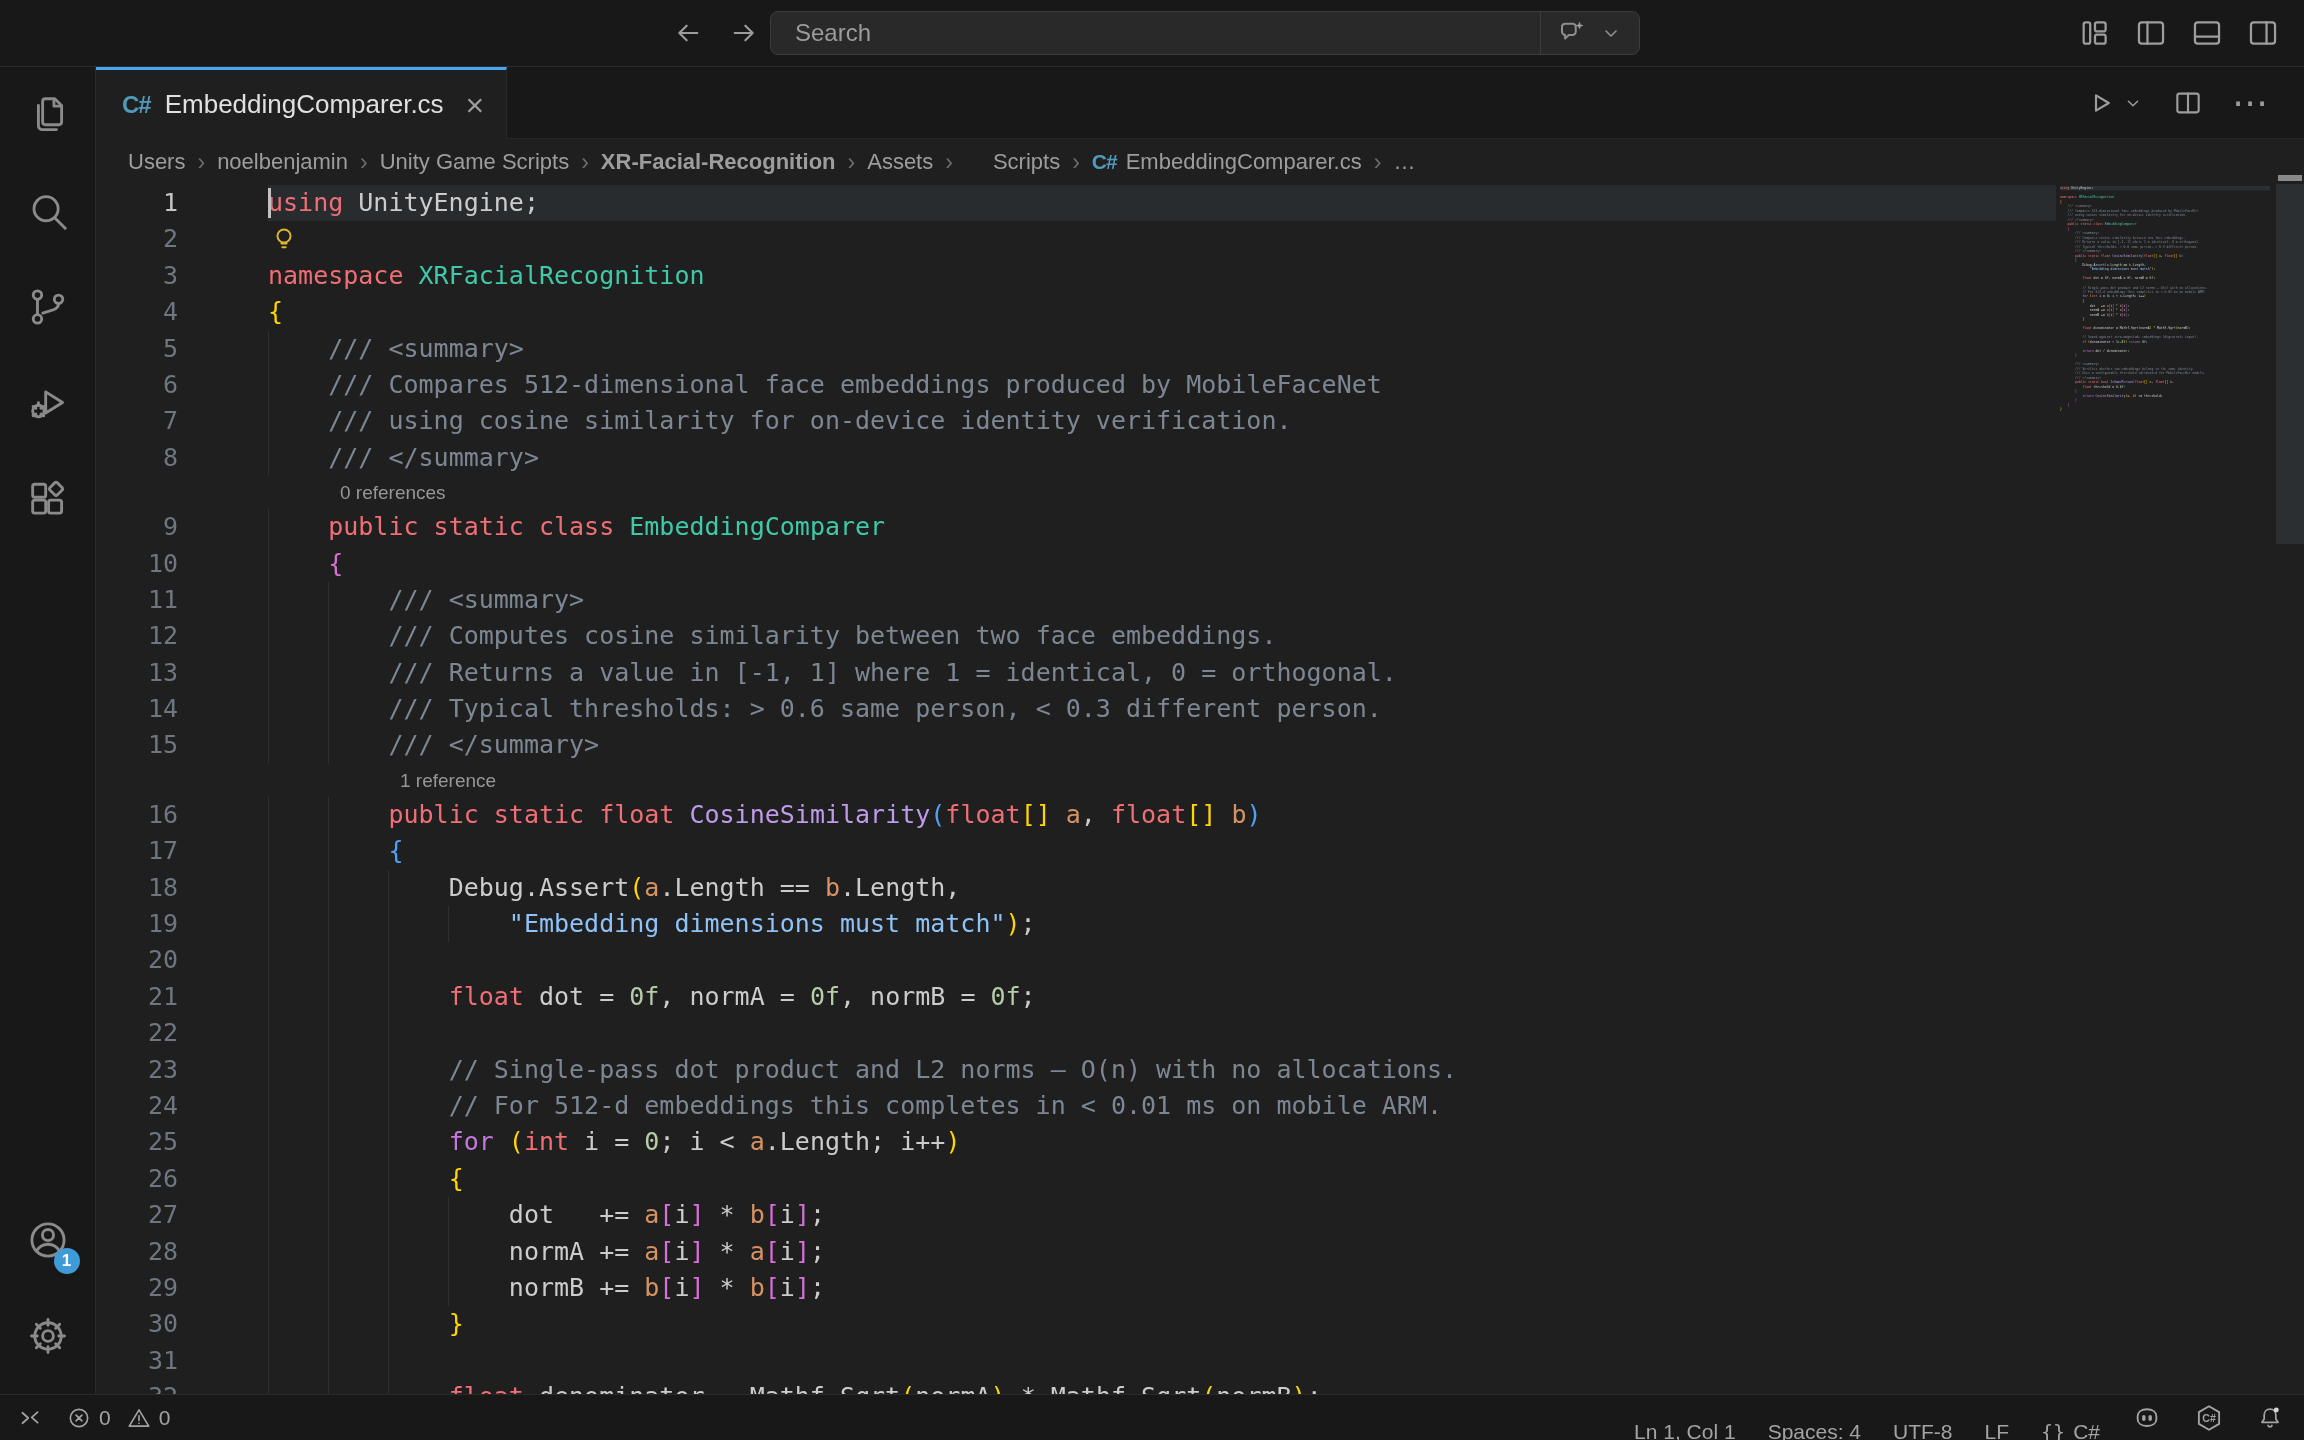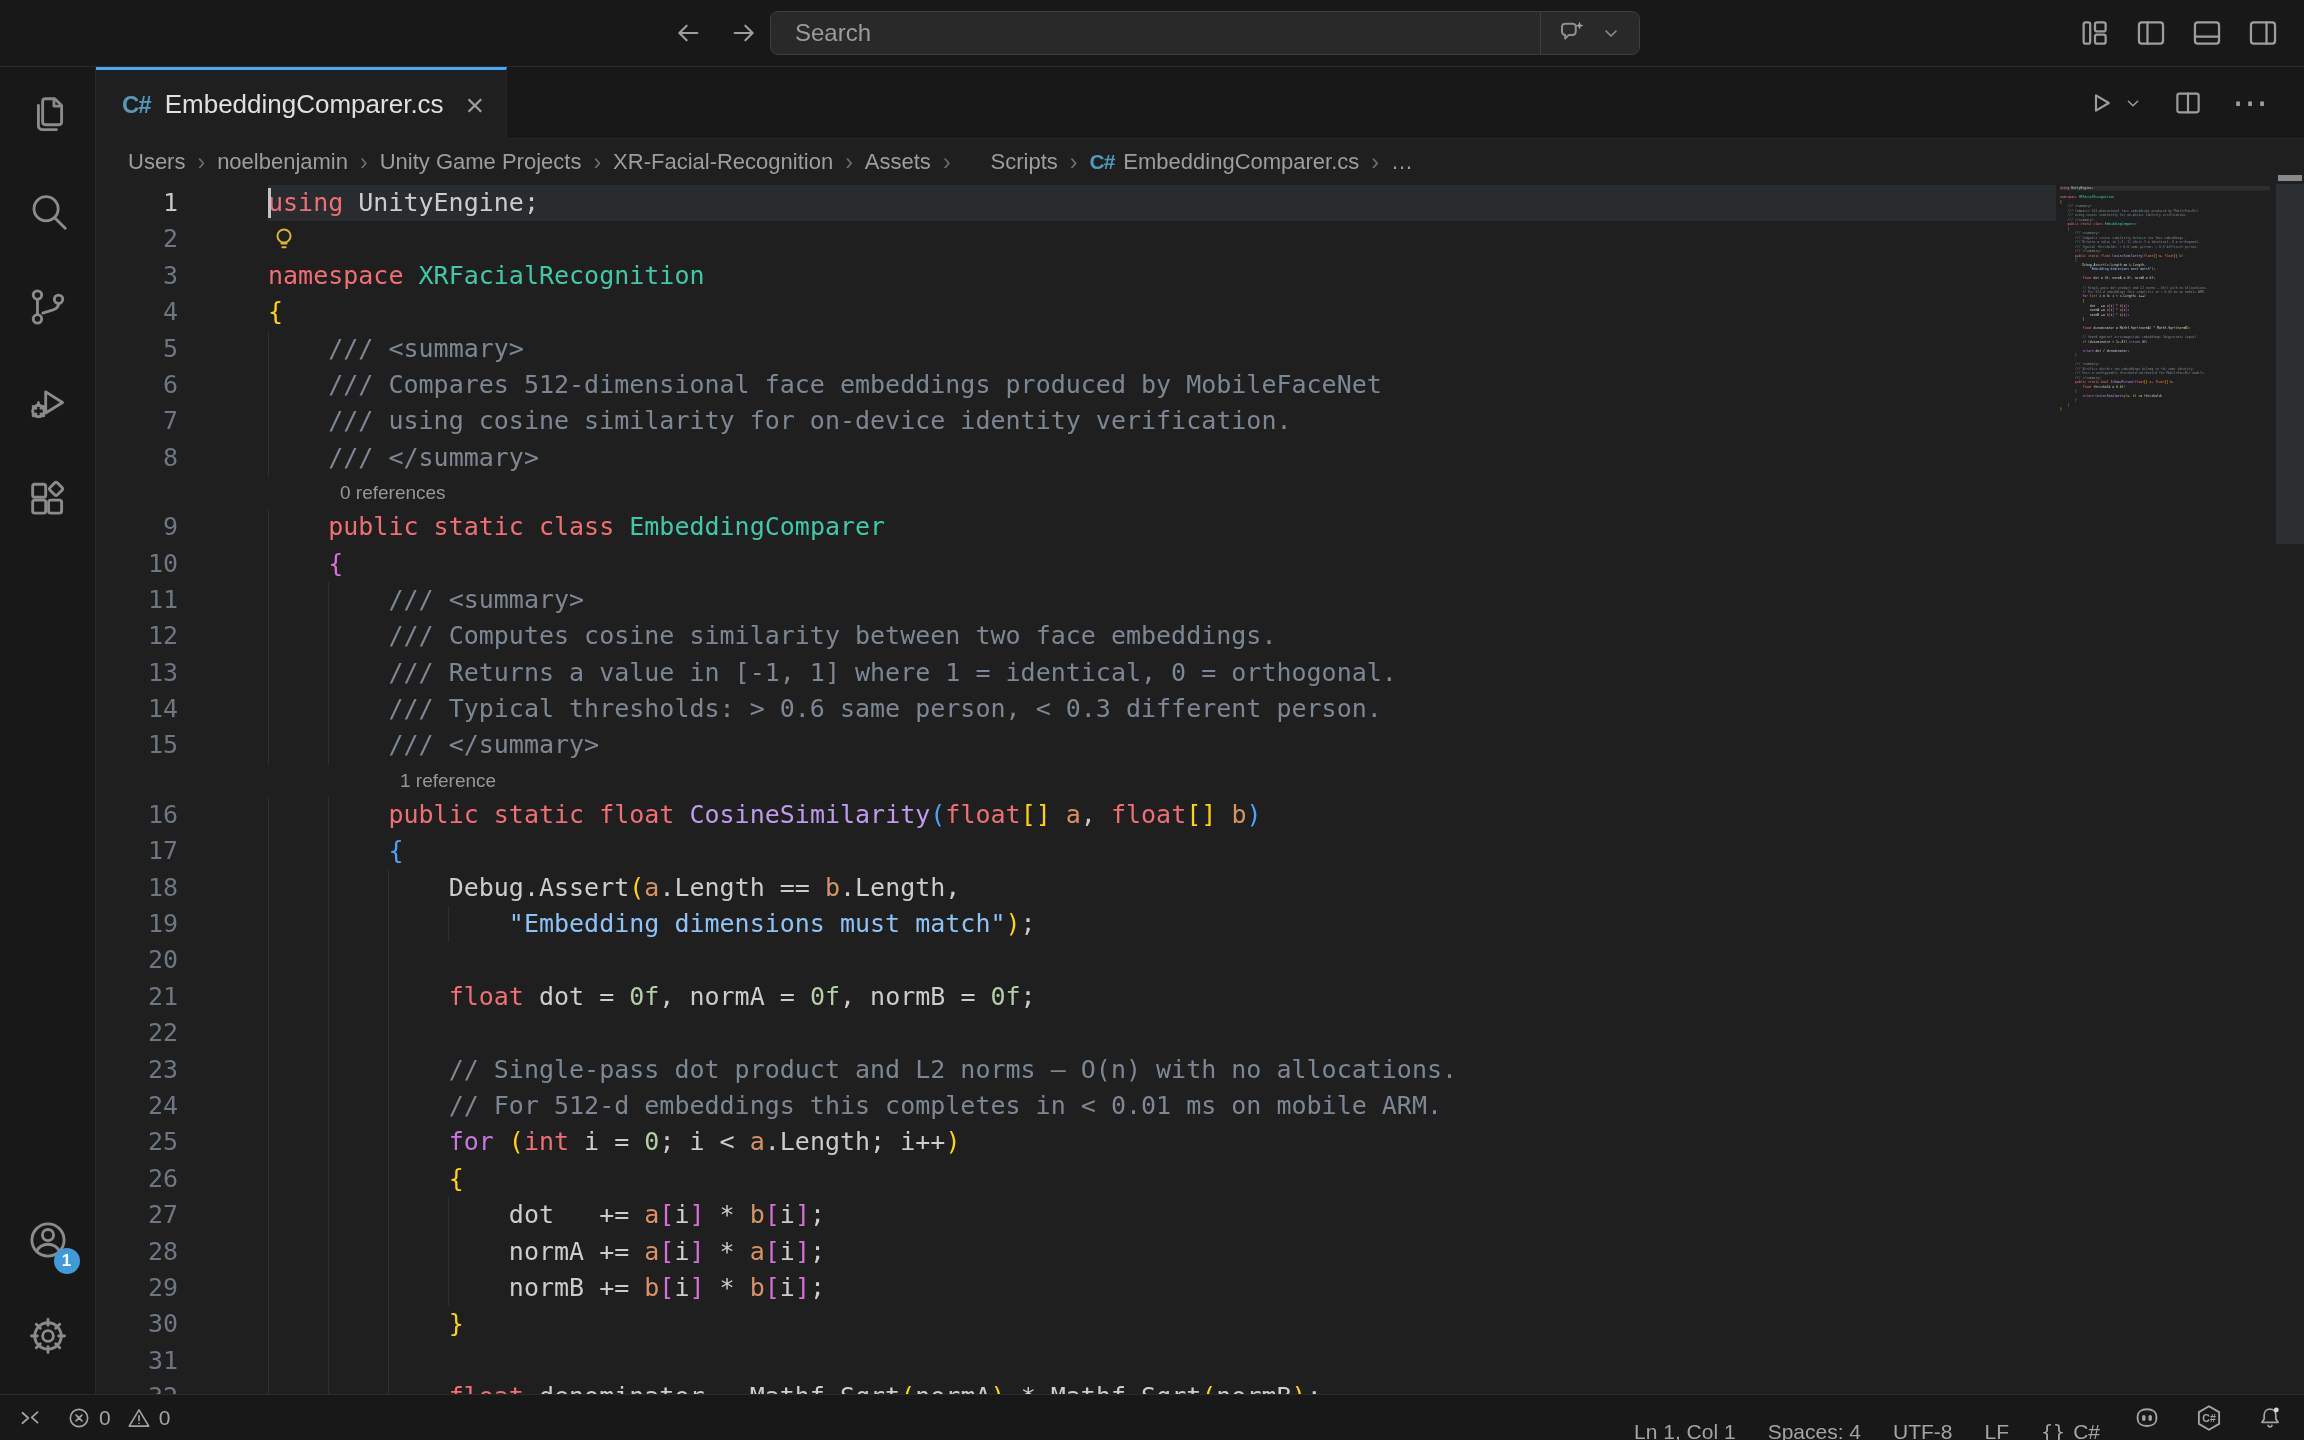--- a/index.html
+++ b/index.html
@@ -230,24 +230,24 @@
       <div class="breadcrumbs" id="breadcrumbs">
           <span style="display: flex; align-items: center; gap: 9px;">
             <span>Users</span>
           </span>
           <span class="bc-sep">›</span>
           <span style="display: flex; align-items: center; gap: 9px;">
             <span>noelbenjamin</span>
           </span>
           <span class="bc-sep">›</span>
           <span style="display: flex; align-items: center; gap: 9px;">
-            <span>Unity Game Projects</span>
-          </span>
-          <span class="bc-sep">›</span>
-          <span style="display: flex; align-items: flex-end; gap: 9px;">
+            <span>Unity Game Scripts</span>
+          </span>
+          <span class="bc-sep">›</span>
+          <span style="display: flex; align-items: flex-end; gap: 9px; font-weight: bold;">
             <span>XR-Facial-Recognition</span>
           </span>
           <span class="bc-sep">›</span>
           <span style="display: flex; align-items: flex-start; gap: 9px;">
             <span>Assets</span>
           </span>
           <span class="bc-sep">›</span>
           <span style="display: flex; align-items: center; gap: 9px; margin-left: 28px;">
             <span>Scripts</span>
           </span>

